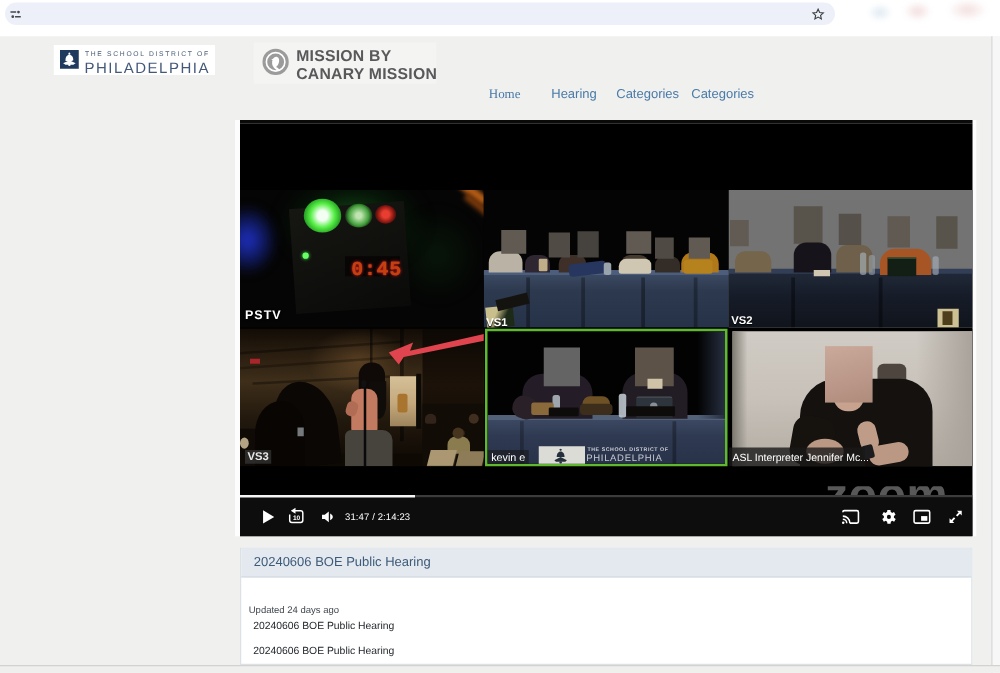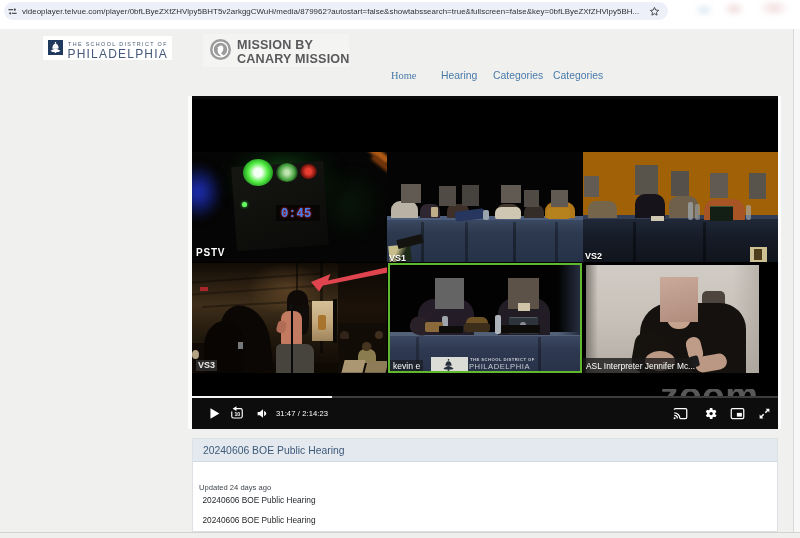--- a/index.html
+++ b/index.html
@@ -13,21 +13,20 @@
 <div class="abs" style="left:0;top:0;width:800px;height:29px;background:#ffffff;">
 
   <div class="abs" style="left:4px;top:2px;width:664px;height:17.5px;border-radius:9px;background:#edf0f9;"></div>
 
   <svg class="abs" style="left:7px;top:5.5px;" width="11" height="11" viewBox="0 0 24 24" fill="none" stroke="#45484d" stroke-width="2.6">
     <line x1="3" y1="8" x2="13" y2="8"></line>
       <circle cx="17" cy="8" r="2.4" fill="#45484d" stroke="none"></circle>
     <line x1="11" y1="16" x2="21" y2="16"></line>
       <circle cx="7" cy="16" r="2.4" fill="#45484d" stroke="none"></circle>
   </svg>
-  <div class="abs" style="left:22px;top:6.5px;width:620px;height:11px;font-size:7.9px;color:#2e3033;white-space:nowrap;overflow:hidden;letter-spacing:0.05px;">videoplayer.telvue.com/player/0bfLByeZXfZHVlpy5BHT5v2arkggCWuH/media/879962?autostart=false&amp;showtabssearch=true&amp;fullscreen=false&amp;key=0bfLByeZXfZHVlpy5BH...</div>
 
   <svg class="abs" style="left:649px;top:5.5px;" width="11" height="11" viewBox="0 0 24 24" fill="none" stroke="#3c4043" stroke-width="2">
     <path d="M12 3l2.7 5.8 6.3.7-4.7 4.3 1.3 6.2-5.6-3.2-5.6 3.2 1.3-6.2L3 9.5l6.3-.7z"></path>
   </svg>
 
   <div class="abs" style="left:686px;top:0px;width:110px;height:22px;background:
     radial-gradient(14px 10px at 18px 10px, rgba(212,226,238,.8), transparent 70%),
     radial-gradient(16px 11px at 48px 9px, rgba(238,208,208,.75), transparent 70%),
     radial-gradient(22px 12px at 88px 8px, rgba(240,214,214,.8), transparent 72%);
     filter:blur(2px);"></div>
@@ -83,21 +82,21 @@
 
     <div class="abs" style="left:42px;top:12px;width:92px;height:84px;background:linear-gradient(160deg,#161613,#0a0a08);transform:rotate(-4deg);"></div>
 
     <div class="abs" style="left:51px;top:7px;width:30px;height:27px;border-radius:50%;background:radial-gradient(circle,#f2fff2 20%,#55ee44 48%,#1d8f1d 78%,transparent);"></div>
     <div class="abs" style="left:84px;top:11px;width:22px;height:19px;border-radius:50%;background:radial-gradient(circle,#bfe4b0 15%,#3f9e38 55%,transparent 80%);"></div>
     <div class="abs" style="left:108px;top:12px;width:17px;height:15px;border-radius:50%;background:radial-gradient(circle,#e83d30 25%,#7e150e 60%,transparent 85%);"></div>
 
     <div class="abs" style="left:50px;top:50px;width:5px;height:5px;border-radius:50%;background:#6f6;box-shadow:0 0 3px #4f4;"></div>
 
     <div class="abs" style="left:84px;top:53px;width:44px;height:16px;background:#080505;"></div>
-    <div class="abs" style="left:89px;top:55px;font-family:'Liberation Mono',monospace;font-weight:bold;font-size:12px;color:#3b82f6;text-shadow:0 0 3px #c22,0 0 1px #f44;letter-spacing:0.5px;">0:45</div>
+    <div class="abs" style="left:89px;top:55px;font-family:'Liberation Mono',monospace;font-weight:bold;font-size:16px;color:#c2410c;text-shadow:0 0 3px #c22,0 0 1px #f44;letter-spacing:0.5px;">0:45</div>
 
     <div class="abs" style="left:168px;top:-4px;width:32px;height:8px;background:#b05a14;transform:rotate(38deg);filter:blur(1.5px);"></div>
     <div class="abs" style="left:178px;top:9px;width:24px;height:6px;background:#74360a;transform:rotate(38deg);filter:blur(1.5px);"></div>
     <div class="abs" style="left:4px;top:95px;font-size:10px;font-weight:bold;letter-spacing:0.8px;color:#fff;text-shadow:0 1px 2px #000;">PSTV</div>
   </div>
   <div id="p2" class="abs" style="left:195px;top:53px;width:196px;height:110px;overflow:hidden;background:#040404;">
 
     <div class="abs" style="left:0;top:65px;width:196px;height:45px;background:linear-gradient(180deg,#3e4c66,#2c394e 35%,#263248);"></div>
     <div class="abs" style="left:0;top:64px;width:196px;height:4px;background:#4d5e7c;"></div>
     <div class="abs" style="left:34px;top:70px;width:3px;height:40px;background:rgba(0,0,0,.35);"></div>
@@ -122,21 +121,21 @@
     <div class="abs" style="left:44px;top:55px;width:7px;height:10px;background:#c0ae88;border-radius:1px;"></div>
     <div class="abs" style="left:68px;top:58px;width:30px;height:10px;background:#27365e;border-radius:3px;transform:rotate(-7deg);"></div>
     <div class="abs" style="left:108px;top:55px;width:26px;height:12px;background:#cfc7b2;border-radius:6px 5px 2px 2px;"></div>
     <div class="abs" style="left:160px;top:56px;width:23px;height:11px;background:#b5821d;border-radius:2px;"></div>
     <div class="abs" style="left:96px;top:58px;width:6px;height:10px;background:#9aa4ac;border-radius:2px;"></div>
 
     <div class="abs" style="left:2px;top:93px;width:22px;height:17px;background:linear-gradient(120deg,#c9bf8c 35%,#1e2a18 65%);transform:rotate(-6deg);"></div>
     <div class="abs" style="left:10px;top:85px;width:26px;height:9px;background:#15130f;transform:rotate(-14deg);"></div>
     <div class="abs" style="left:2px;top:101px;font-size:9px;font-weight:bold;color:#fff;text-shadow:0 1px 1px #000;">VS1</div>
   </div>
-  <div id="p3" class="abs" style="left:391px;top:53px;width:195px;height:110px;overflow:hidden;background:#a16207;">
+  <div id="p3" class="abs" style="left:391px;top:53px;width:195px;height:110px;overflow:hidden;background:#737373;">
 
     <div class="abs" style="left:0;top:64px;width:195px;height:46px;background:linear-gradient(180deg,#222a3a,#161c28 45%,#10141c);"></div>
     <div class="abs" style="left:0;top:63px;width:195px;height:4px;background:#323e56;"></div>
     <div class="abs" style="left:50px;top:70px;width:3px;height:40px;background:rgba(0,0,0,.4);"></div>
     <div class="abs" style="left:120px;top:70px;width:3px;height:40px;background:rgba(0,0,0,.4);"></div>
 
     <div class="abs" style="left:1px;top:24px;width:15px;height:21px;background:#625b53;"></div>
     <div class="abs" style="left:52px;top:13px;width:23px;height:30px;background:#58534b;"></div>
     <div class="abs" style="left:88px;top:19px;width:18px;height:25px;background:#56504a;"></div>
     <div class="abs" style="left:127px;top:21px;width:18px;height:25px;background:#615a52;"></div>
@@ -250,21 +249,21 @@
             <path d="M7 12c0-4 2-7 5-7s5 3 5 7z"></path>
             <path d="M4 16l8-4 8 4-2 2H6z"></path>
             <circle cx="12" cy="19" r="1.6"></circle>
           </g>
         </svg></div>
     <div class="abs" style="left:80px;top:91.5px;width:62px;height:5px;font-size:4.2px;letter-spacing:0.45px;color:#c9ccd2;font-weight:bold;white-space:nowrap;">THE SCHOOL DISTRICT OF</div>
     <div class="abs" style="left:79px;top:96.5px;font-size:7.6px;letter-spacing:0.55px;color:#c6cad0;white-space:nowrap;">PHILADELPHIA</div>
     <div class="abs" style="left:80px;top:104.5px;font-size:8px;letter-spacing:1.5px;color:#8f9668;white-space:nowrap;font-weight:bold;">BOARD OF</div>
     <div class="abs" style="left:0px;top:95px;font-size:8.6px;color:#fff;background:rgba(20,20,20,.55);padding:0 3px;height:12px;line-height:12px;">kevin e</div>
   </div>
-  <div id="p6" class="abs" style="left:391px;top:164px;width:176px;height:110px;overflow:hidden;background:#000;">
+  <div id="p6" class="abs" style="left:391px;top:164px;width:195px;height:110px;overflow:hidden;background:#000;">
 
     <div class="abs" style="left:3px;top:2px;width:192px;height:108px;background:linear-gradient(180deg,#d0cbc4 0%,#c7c1b9 50%,#b2aca3 100%);"></div>
     <div class="abs" style="left:3px;top:2px;width:12px;height:108px;background:linear-gradient(90deg,#7e7a72,rgba(130,126,118,0));"></div>
     <div class="abs" style="left:150px;top:2px;width:45px;height:108px;background:linear-gradient(90deg,rgba(150,145,138,0),#a8a29a);"></div>
 
     <div class="abs" style="left:119px;top:28px;width:23px;height:34px;border-radius:5px;background:#4e463e;"></div>
 
     <div class="abs" style="left:57px;top:40px;width:106px;height:70px;border-radius:30px 26px 0 0;background:#14110e;"></div>
 
     <div class="abs" style="left:50px;top:70px;width:34px;height:40px;border-radius:12px;background:#16120e;transform:rotate(10deg);"></div>

